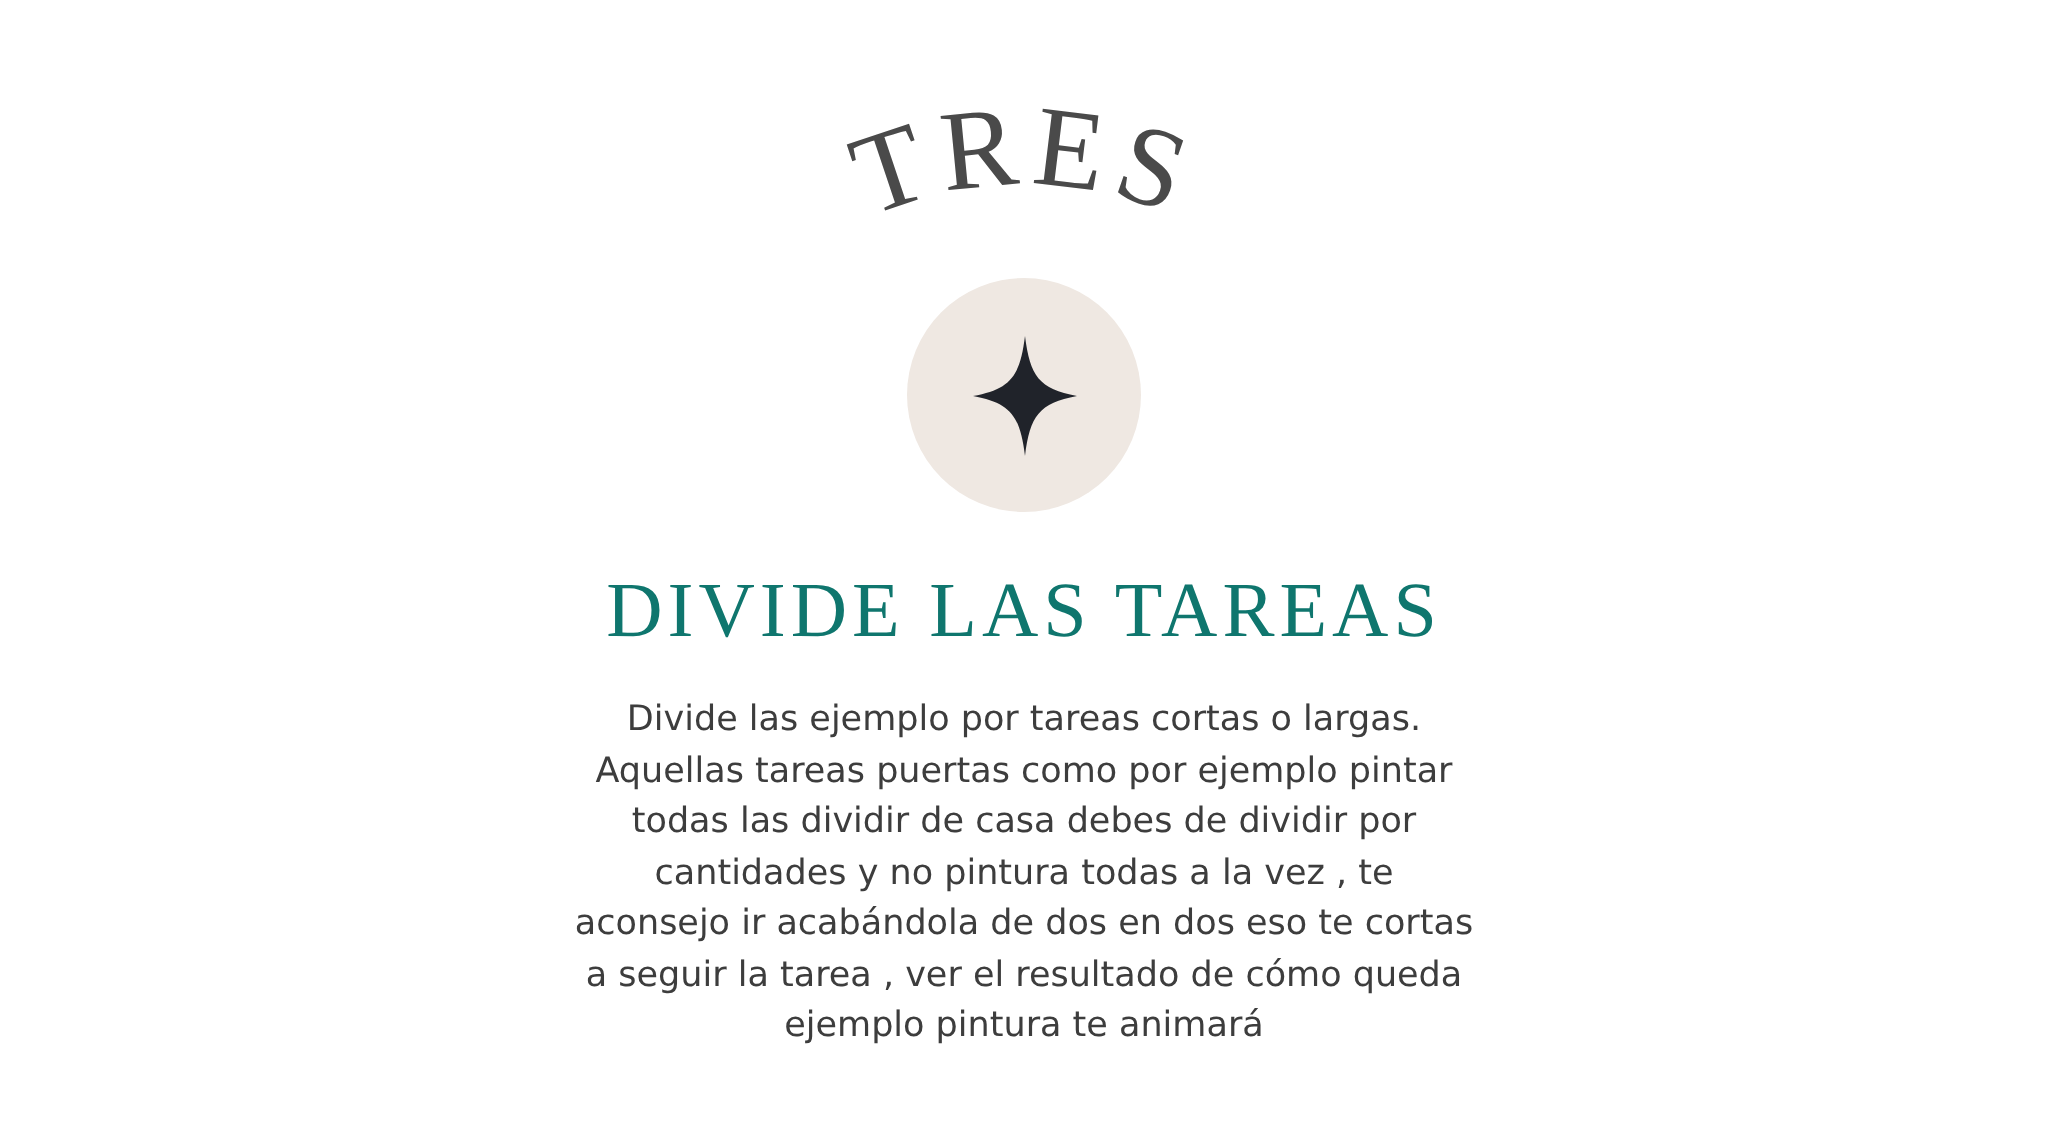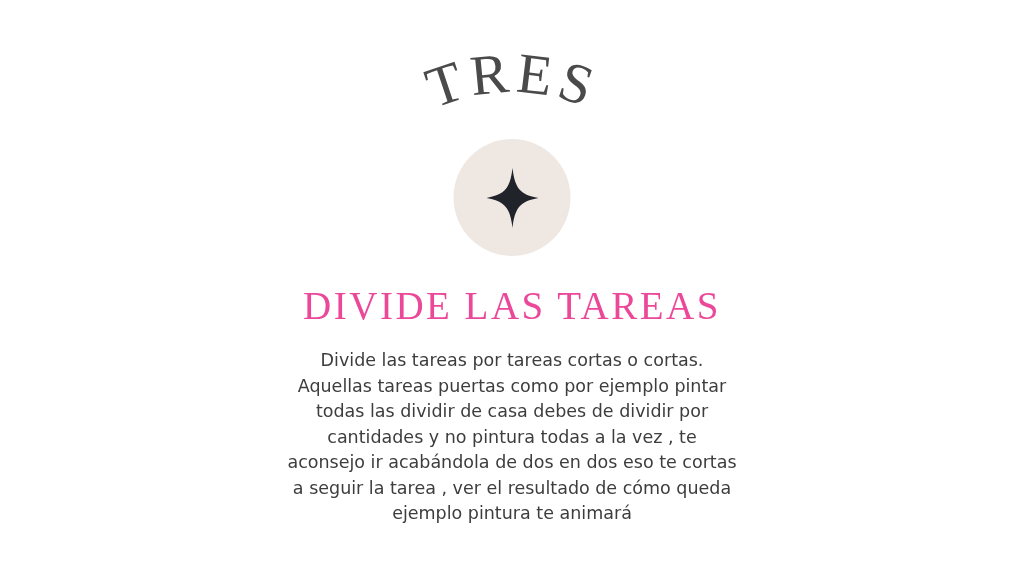--- a/index.html
+++ b/index.html
@@ -56,21 +56,21 @@
   
   .heading {
     position: absolute;
     top: 283px;
     left: 0;
     width: 100%;
     text-align: center;
     font-family: "Liberation Serif", serif;
     font-size: 39px;
     letter-spacing: 2.5px;
-    color: #ec4899;
+    color: #0f766e;
     font-weight: 400;
   }
 
   
   .body-text {
     position: absolute;
     top: 348px;
     left: 50%;
     transform: translateX(-50%);
     width: 520px;
@@ -102,21 +102,21 @@
     <span>
       <svg width="54" height="60" viewBox="0 0 54 60" aria-hidden="true">
         <path d="M27 0 C29.5 20 34 26.5 53 30 C34 33.5 29.5 40 27 60 C24.5 40 20 33.5 1 30 C20 26.5 24.5 20 27 0 Z" fill="#20232a"></path>
       </svg>
     </span>
   </div>
 
   <h1 class="heading">DIVIDE LAS TAREAS</h1>
 
   <div class="body-text">
-    <span class="line">Divide las tareas por tareas cortas o cortas.</span>
+    <span class="line">Divide las ejemplo por tareas cortas o largas.</span>
     <span class="line">Aquellas tareas puertas como por ejemplo pintar</span>
     <span class="line">todas las dividir de casa debes de dividir por</span>
     <span class="line">cantidades y no pintura todas a la vez , te</span>
     <span class="line">aconsejo ir acabándola de dos en dos eso te cortas</span>
     <span class="line">a seguir la tarea , ver el resultado de cómo queda</span>
     <span class="line">ejemplo pintura te animará</span>
   </div>
 
 </div>
 

